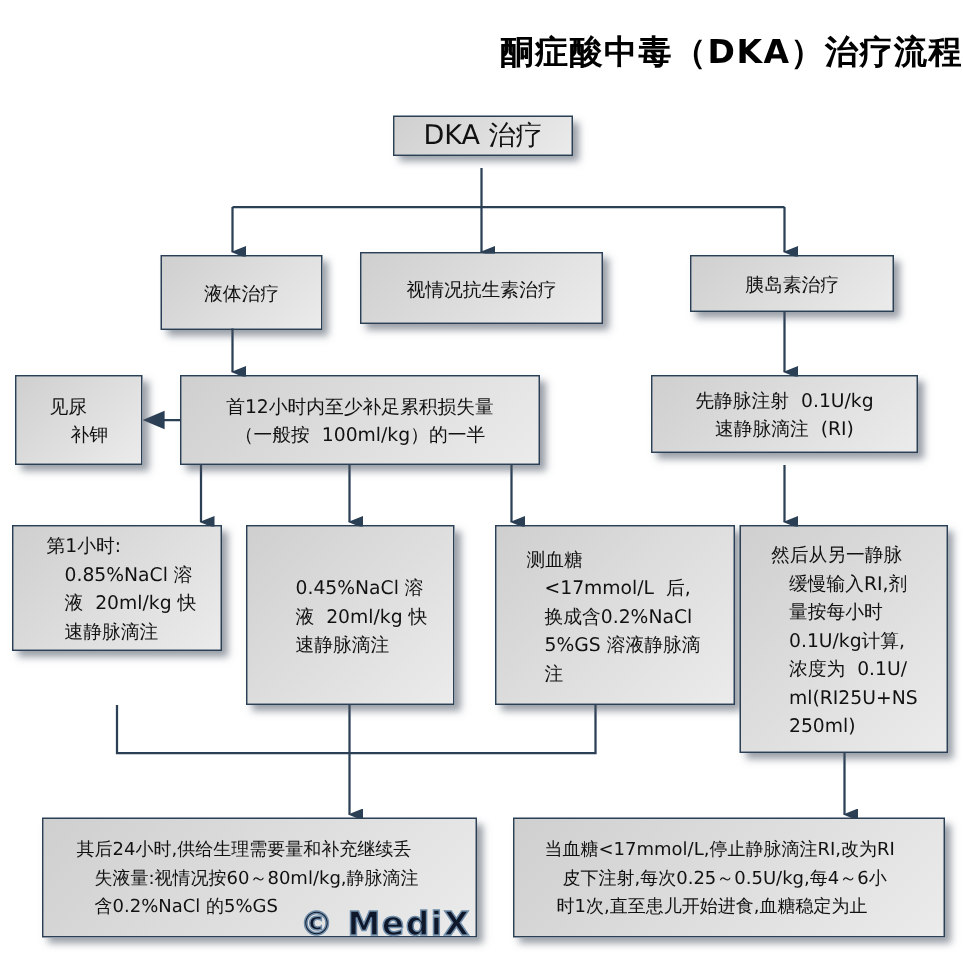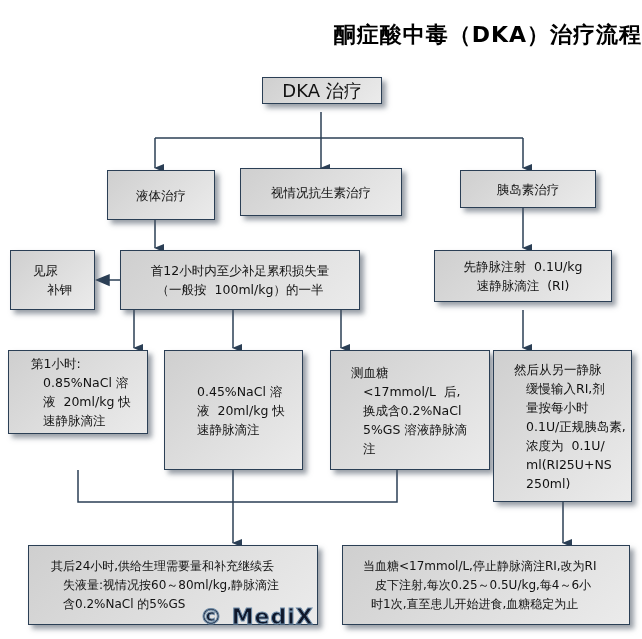--- a/index.html
+++ b/index.html
@@ -128,21 +128,21 @@
     <span class="line indent">5%GS 溶液静脉滴</span>
     <span class="line indent">注</span>
   </span>
 </div>
 
 <div class="box" style="left:493px;top:350px;width:139px;height:152px;padding-left:20px;">
   <span class="txt">
     <span class="line">然后从另一静脉</span>
     <span class="line indent">缓慢输入RI,剂</span>
     <span class="line indent">量按每小时</span>
-    <span class="line indent">0.1U/正规胰岛素,</span>
+    <span class="line indent">0.1U/kg计算,</span>
     <span class="line indent">浓度为  0.1U/</span>
     <span class="line indent">ml(RI25U+NS</span>
     <span class="line indent">250ml)</span>
   </span>
 </div>
 
 <div class="box" style="left:28px;top:545px;width:290px;height:80px;padding-left:22px;font-size:12px;">
   <span class="txt">
     <span class="line">其后24小时,供给生理需要量和补充继续丢</span>
     <span class="line indent">失液量:视情况按60～80ml/kg,静脉滴注</span>

